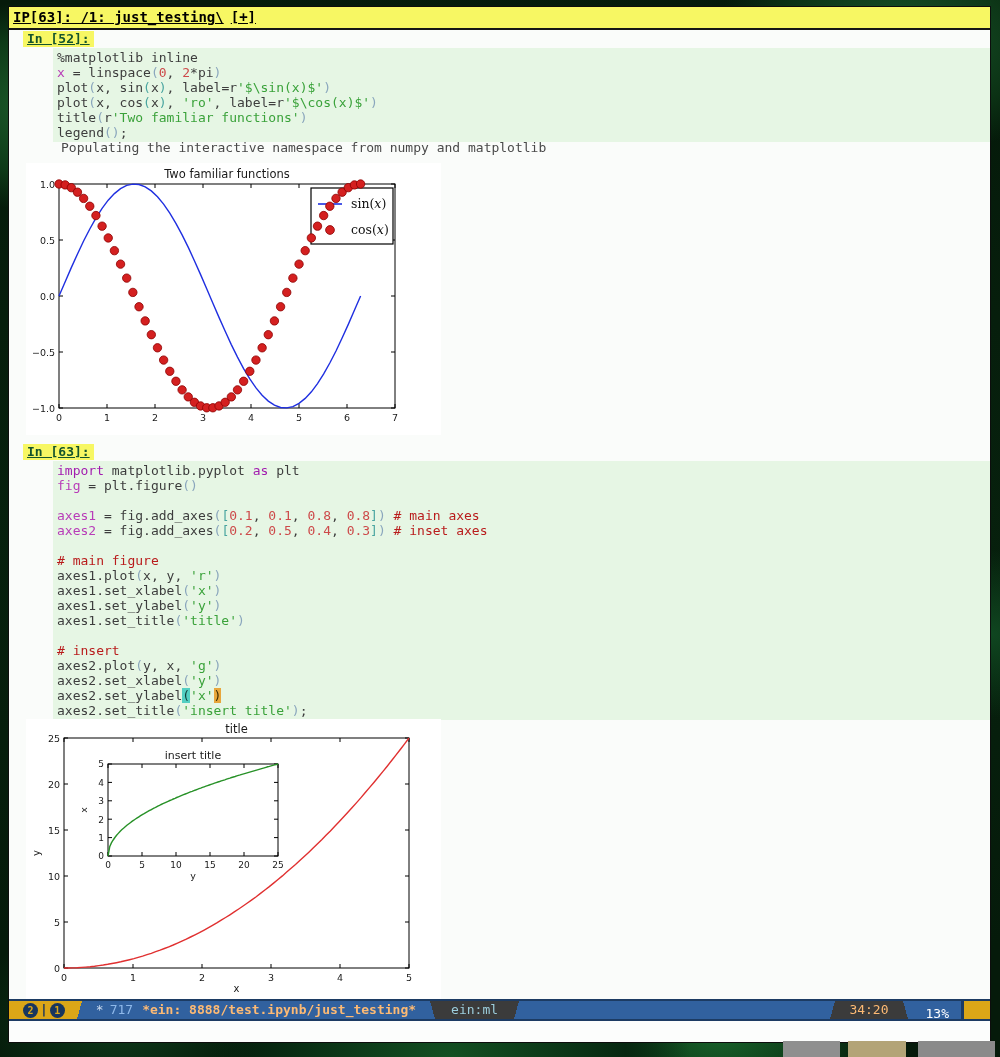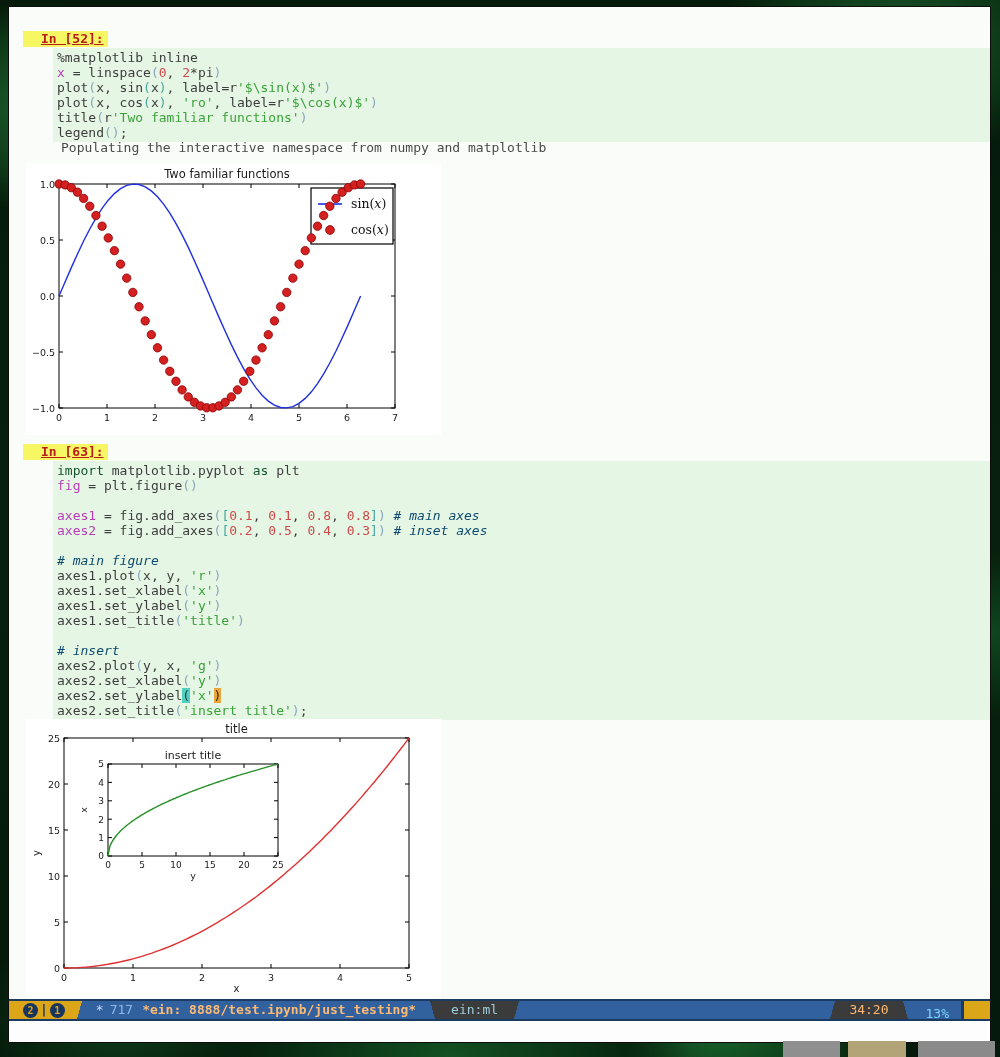--- a/index.html
+++ b/index.html
@@ -24,36 +24,36 @@
   .header-bar{
     position:absolute;left:0;top:0;right:0;height:21px;
     background:#f7f763;border-bottom:2px solid #161616;
     font:bold 14px/21px "DejaVu Sans Mono",monospace;color:#000;
     padding-left:4px;white-space:pre;
   }
   .header-title{text-decoration:underline;}
   .header-newtab{text-decoration:underline;margin-left:7px;cursor:pointer;}
   .buffer{position:absolute;left:0;right:0;top:23px;bottom:43px;overflow:hidden;}
   .prompt{
-    position:absolute;display:inline-block;background:#f7f763;color:#b91c1c;
+    position:absolute;display:inline-block;background:#f7f763;color:#14532d;
     font:bold 13px/16px "DejaVu Sans Mono",monospace;text-decoration:underline;
-    padding:0 4px 0 18px;
+    padding:0 4px 0 4px;
   }
   .codeblock{
     position:absolute;left:12px;width:959px;background:#e6f6e4;
     font:13px/15px "DejaVu Sans Mono",monospace;color:#3d3d3d;
     padding:2px 0 2px 4px;white-space:pre;margin-left:32px;
   }
   .code-line{height:15px;white-space:pre;}
   .tok-d{color:#3d3d3d}
   .tok-v{color:#b83cb8}
   .tok-n{color:#cd4a4a}
   .tok-s{color:#3aa23a}
-  .tok-k{color:#14532d}
-  .tok-c{color:#0c4a6e;font-style:italic}
+  .tok-k{color:#a21caf}
+  .tok-c{color:#b91c1c;}
   .tok-p1{color:#8aa6bd}
   .tok-p2{color:#49a5a0}
   .tok-pm{color:#123f3a;background:#53cfc2}
   .tok-cur{color:#3d2b00;background:#e8a63c}
   .cell-output{
     position:absolute;font:13px/15px "DejaVu Sans Mono",monospace;color:#4a4a4a;white-space:pre;
   }
   .plot-container{position:absolute;}
   .plot-container svg{display:block;}
   
@@ -77,36 +77,37 @@
     display:inline-block;width:15px;height:15px;border-radius:50%;
     background:#17355e;color:#dba617;font:bold 10px/15px "DejaVu Sans Mono",monospace;
     text-align:center;vertical-align:middle;
   }
   .ws-sep{color:#17355e;font-weight:bold;margin:0 2px;}
   .ml-mod{color:#c9d9ee;padding:0 6px 0 10px;}
   .ml-size{color:#8fb9ea;padding-right:9px;}
   .ml-buffer{color:#fdba74;font-weight:bold;padding-right:10px;}
   .ml-mode{color:#9ccedd;padding:0 12px;}
   .ml-pos{color:#fdba74;padding:8px 10px;}
-  .ml-pct{color:#7dd3fc;padding:0 12px 0 14px;margin-top:8px;}
+  .ml-pct{color:#ffffff;padding:0 12px 0 14px;margin-top:8px;}
   .ml-goldsquare{flex:0 0 26px;background:#dba617;border-left:3px solid #1c3b63;}
   .echo-area{
     position:absolute;left:0;right:0;bottom:0;height:21px;background:#fcfdfc;
   }
   
   .task-btn{position:absolute;height:16px;top:1041px;}
   .task-btn-a{left:783px;width:57px;background:#8f8f8f;}
   .task-btn-b{left:848px;width:58px;background:#b3a477;}
   .task-btn-c{left:918px;width:77px;background:#8a8a8a;}
 </style>
 </head>
 <body>
 
 <div class="emacs-window">
 
+  <div class="header-bar"><span class="header-title">IP[63]: /1: just_testing\</span><span class="header-newtab">[+]</span></div>
 
   <div class="buffer">
 
     <span class="prompt" style="left:14px;top:1px;">In [52]:</span>
     <div class="codeblock" id="code-0" style="top:18px;"><div class="code-line"><span class="tok-d">%matplotlib inline</span></div><div class="code-line"><span class="tok-v">x</span><span class="tok-d"> = linspace</span><span class="tok-p1">(</span><span class="tok-n">0</span><span class="tok-d">, </span><span class="tok-n">2</span><span class="tok-d">*pi</span><span class="tok-p1">)</span></div><div class="code-line"><span class="tok-d">plot</span><span class="tok-p1">(</span><span class="tok-d">x, sin</span><span class="tok-p2">(</span><span class="tok-d">x</span><span class="tok-p2">)</span><span class="tok-d">, label=r</span><span class="tok-s">'$\sin(x)$'</span><span class="tok-p1">)</span></div><div class="code-line"><span class="tok-d">plot</span><span class="tok-p1">(</span><span class="tok-d">x, cos</span><span class="tok-p2">(</span><span class="tok-d">x</span><span class="tok-p2">)</span><span class="tok-d">, </span><span class="tok-s">'ro'</span><span class="tok-d">, label=r</span><span class="tok-s">'$\cos(x)$'</span><span class="tok-p1">)</span></div><div class="code-line"><span class="tok-d">title</span><span class="tok-p1">(</span><span class="tok-d">r</span><span class="tok-s">'Two familiar functions'</span><span class="tok-p1">)</span></div><div class="code-line"><span class="tok-d">legend</span><span class="tok-p1">(</span><span class="tok-p1">)</span><span class="tok-d">;</span></div></div>
     <div class="cell-output" style="left:16px;top:110px;margin-left:36px;">Populating the interactive namespace from numpy and matplotlib</div>
     <div class="plot-container" id="plot-0" style="left:17px;top:133px;">
         <svg width="415" height="272" viewBox="0 0 415 272">
           <rect x="0" y="0" width="415" height="272" fill="#ffffff"></rect>
           <rect x="33" y="21" width="336" height="224" fill="#ffffff" stroke="#000" stroke-width="1"></rect>

